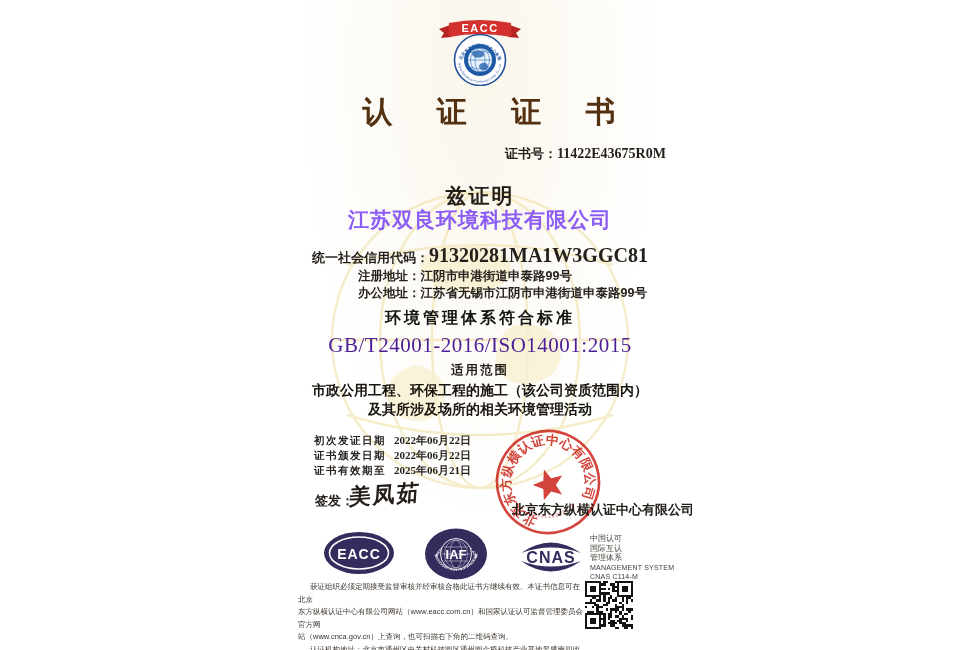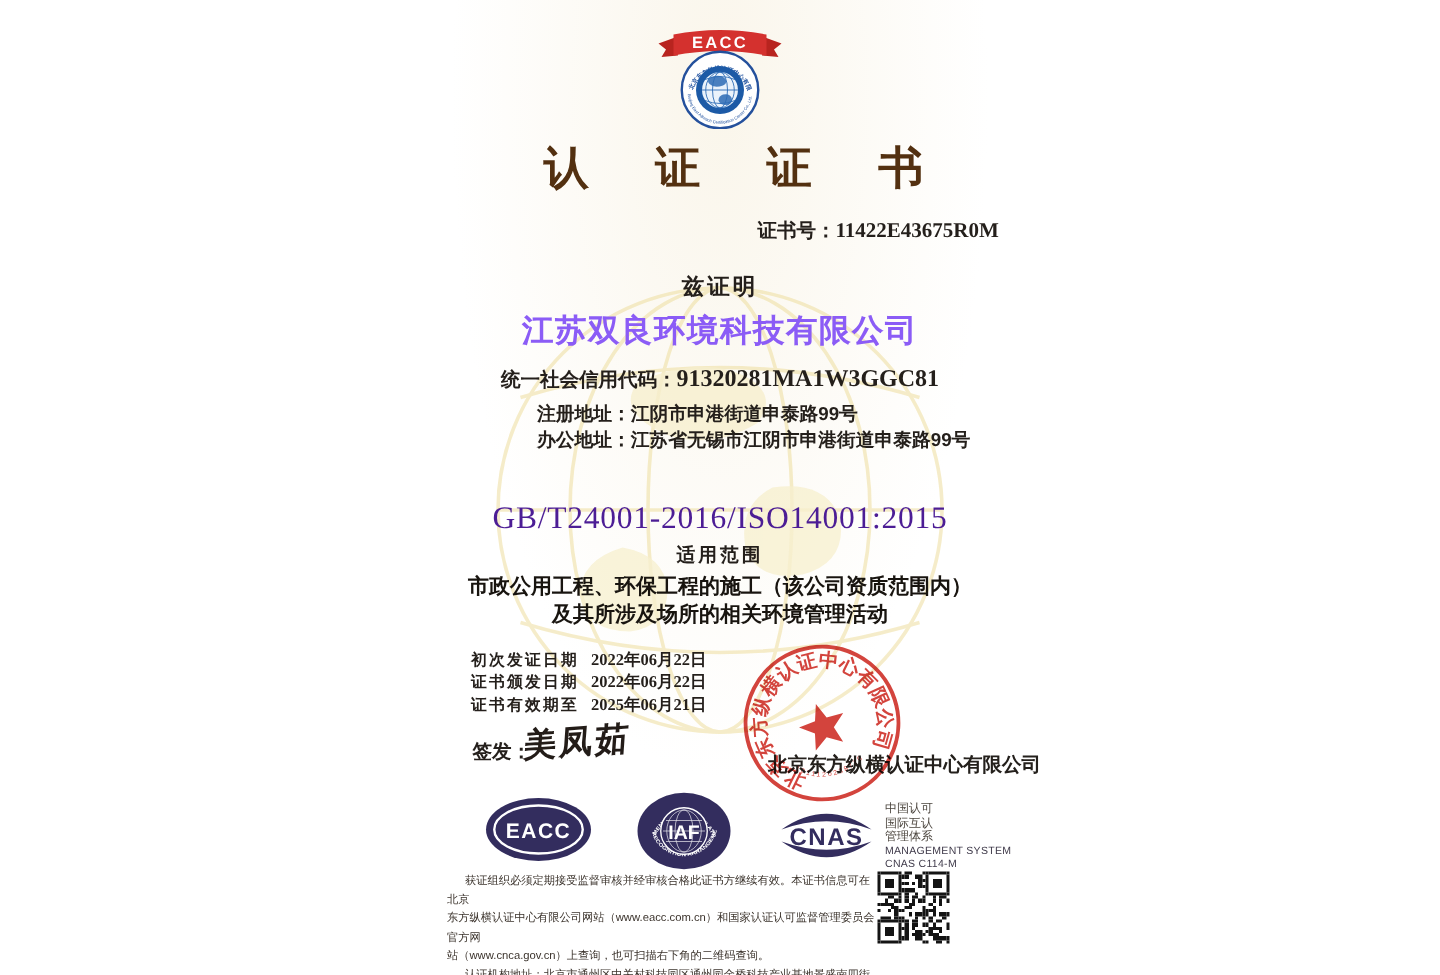--- a/index.html
+++ b/index.html
@@ -7,24 +7,24 @@
           font-family:"Liberation Sans",sans-serif;color:#241f1b;}
   .tint{position:absolute;left:250px;top:0;width:460px;height:650px;
         background:radial-gradient(ellipse at 50% 10%, rgba(246,238,218,.55) 0%, rgba(255,255,255,0) 55%);}
   .abs{position:absolute;}
   .ctr{left:0;width:960px;text-align:center;}
   .serif{font-family:"Liberation Serif",serif;}
 
   .title{top:92px;font-size:30px;font-weight:bold;color:#533010;letter-spacing:18px;padding-left:18px;}
   .certno{top:145px;left:505px;font-size:13px;font-weight:bold;}
   .certno .serif{font-size:14px;font-weight:bold;}
-  .certify{top:182px;font-size:15px;font-weight:bold;letter-spacing:2px;}
+  .certify{top:182px;font-size:21px;font-weight:bold;letter-spacing:2px;}
   .company{top:206px;font-size:21px;font-weight:bold;letter-spacing:1px;color:#8b5cf6;}
   .credit{top:244px;font-size:13px;font-weight:bold;}
-  .credit .serif{font-size:16px;}
+  .credit .serif{font-size:20px;}
   .addr{top:268px;left:358px;font-size:12.5px;font-weight:bold;line-height:17px;}
   .stdhead{top:308px;font-size:16px;font-weight:bold;letter-spacing:3px;color:#141210;}
   .stdcode{top:333px;font-size:21px;letter-spacing:.5px;color:#4c1d95;}
   .scopehead{top:362px;font-size:12.5px;font-weight:bold;letter-spacing:2px;}
   .scope{top:381px;font-size:14px;font-weight:bold;line-height:19px;color:#18140f;}
 
   .dates{top:433px;left:314px;font-size:10.5px;line-height:15px;}
   .dates .row{display:flex;}
   .dates .lab{font-weight:bold;letter-spacing:1.5px;width:72px;}
   .dates .val{font-family:"Liberation Serif",serif;font-weight:bold;font-size:11px;margin-left:8px;}
@@ -114,20 +114,21 @@
     <span data-name="credit-code-label">统一社会信用代码：</span><span class="serif" data-name="credit-code-value">91320281MA1W3GGC81</span>
   </div>
   <div class="abs addr" data-name="address-block">
     <div data-name="registered-address-line">
       <span data-name="registered-address-label">注册地址：</span><span data-name="registered-address-value">江阴市申港街道申泰路99号</span>
     </div>
     <div data-name="office-address-line">
       <span data-name="office-address-label">办公地址：</span><span data-name="office-address-value">江苏省无锡市江阴市申港街道申泰路99号</span>
     </div>
   </div>
+  <div class="abs ctr stdhead" data-name="standard-heading">环境管理体系符合标准</div>
   <div class="abs ctr stdcode serif" data-name="standard-code">GB/T24001-2016/ISO14001:2015</div>
   <div class="abs ctr scopehead" data-name="scope-heading">适用范围</div>
   <div class="abs ctr scope" data-name="scope-text">
     <div data-name="scope-line">市政公用工程、环保工程的施工（该公司资质范围内）</div>
     <div data-name="scope-line">及其所涉及场所的相关环境管理活动</div>
   </div>
 
   <div class="abs dates" data-name="dates-block">
     <div class="row" data-name="date-row-first-issue">
       <span class="lab" data-name="date-label">初次发证日期</span>

